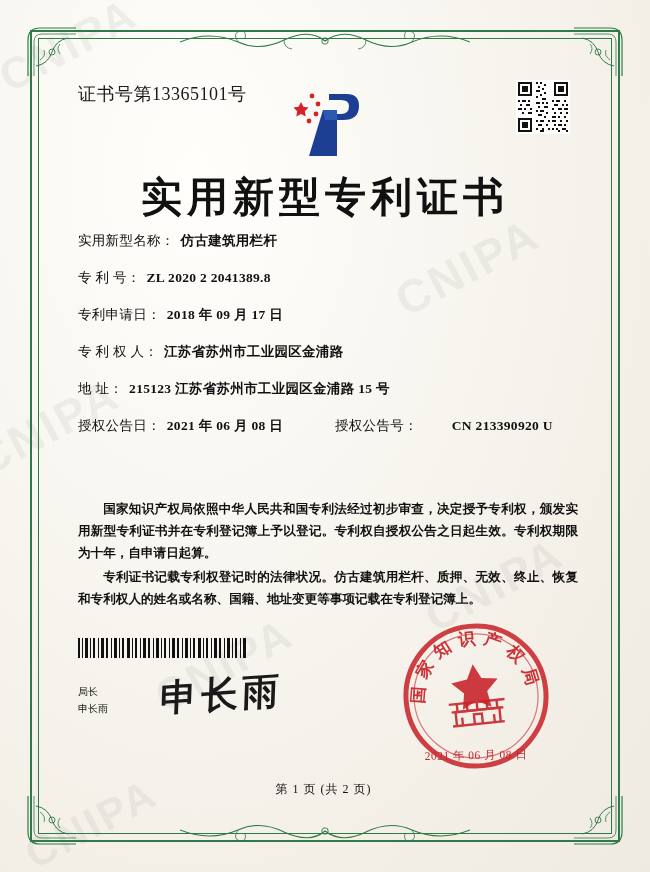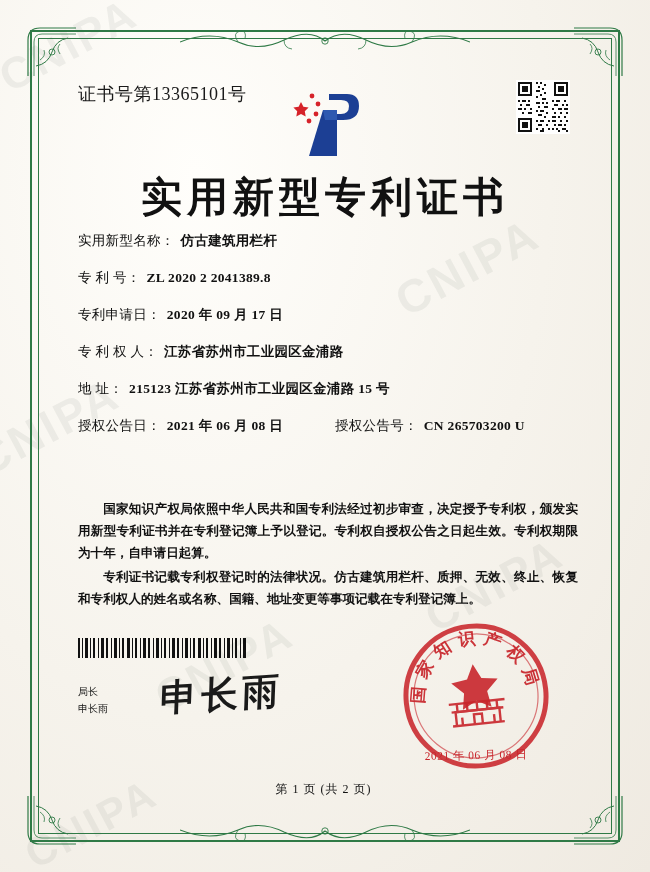--- a/index.html
+++ b/index.html
@@ -141,20 +141,21 @@
   }
   .field-value {
     margin-left: 6px;
     letter-spacing: 0.3px;
     font-weight: bold;
   }
   .field-row.two-col .second {
     margin-left: 52px;
     display: flex;
     align-items: baseline;
+    gap: 28px;
   }
 
   
   .paras {
     position: absolute;
     left: 18px;
     right: 12px;
     top: 438px;
     font-size: 12.6px;
     line-height: 1.75;
@@ -416,36 +417,36 @@
       <div class="field-row">
         <span class="field-label">实用新型名称：</span>
         <span class="field-value">仿古建筑用栏杆</span>
       </div>
       <div class="field-row">
         <span class="field-label">专  利  号：</span>
         <span class="field-value">ZL 2020 2 2041389.8</span>
       </div>
       <div class="field-row">
         <span class="field-label">专利申请日：</span>
-        <span class="field-value">2020 年 09 月 17 日</span>
+        <span class="field-value">2018 年 09 月 17 日</span>
       </div>
       <div class="field-row">
         <span class="field-label">专  利  权  人：</span>
         <span class="field-value">江苏省苏州市工业园区金浦路</span>
       </div>
       <div class="field-row">
         <span class="field-label">地        址：</span>
         <span class="field-value">215123 江苏省苏州市工业园区金浦路 15 号</span>
       </div>
       <div class="field-row two-col">
         <span class="field-label">授权公告日：</span>
         <span class="field-value">2021 年 06 月 08 日</span>
         <span class="second">
           <span class="field-label">授权公告号：</span>
-          <span class="field-value">CN 265703200 U</span>
+          <span class="field-value">CN 213390920 U</span>
         </span>
       </div>
     </div>
 
     <div class="paras">
       <p>国家知识产权局依照中华人民共和国专利法经过初步审查，决定授予专利权，颁发实用新型专利证书并在专利登记簿上予以登记。专利权自授权公告之日起生效。专利权期限为十年，自申请日起算。</p>
       <p>专利证书记载专利权登记时的法律状况。仿古建筑用栏杆、质押、无效、终止、恢复和专利权人的姓名或名称、国籍、地址变更等事项记载在专利登记簿上。</p>
     </div>
 
     <div class="barcode">

